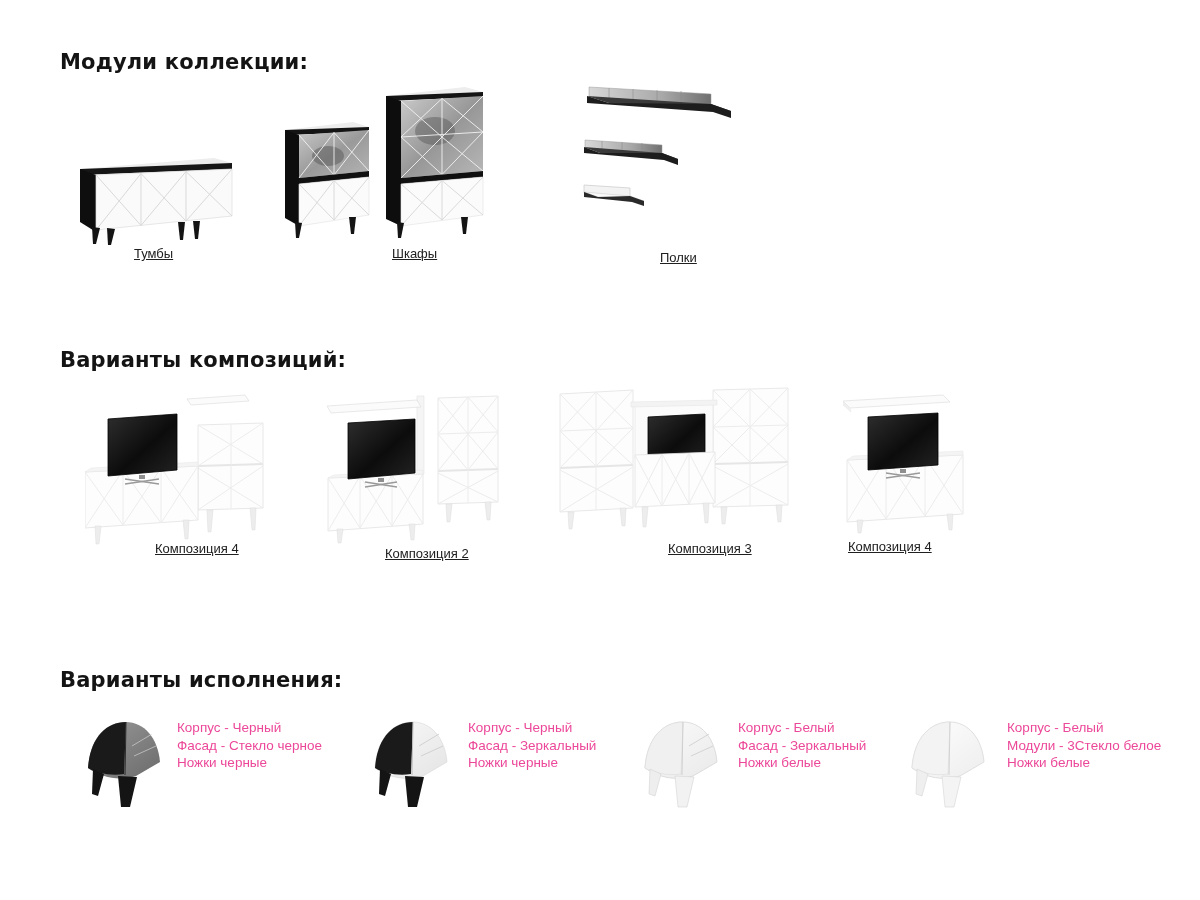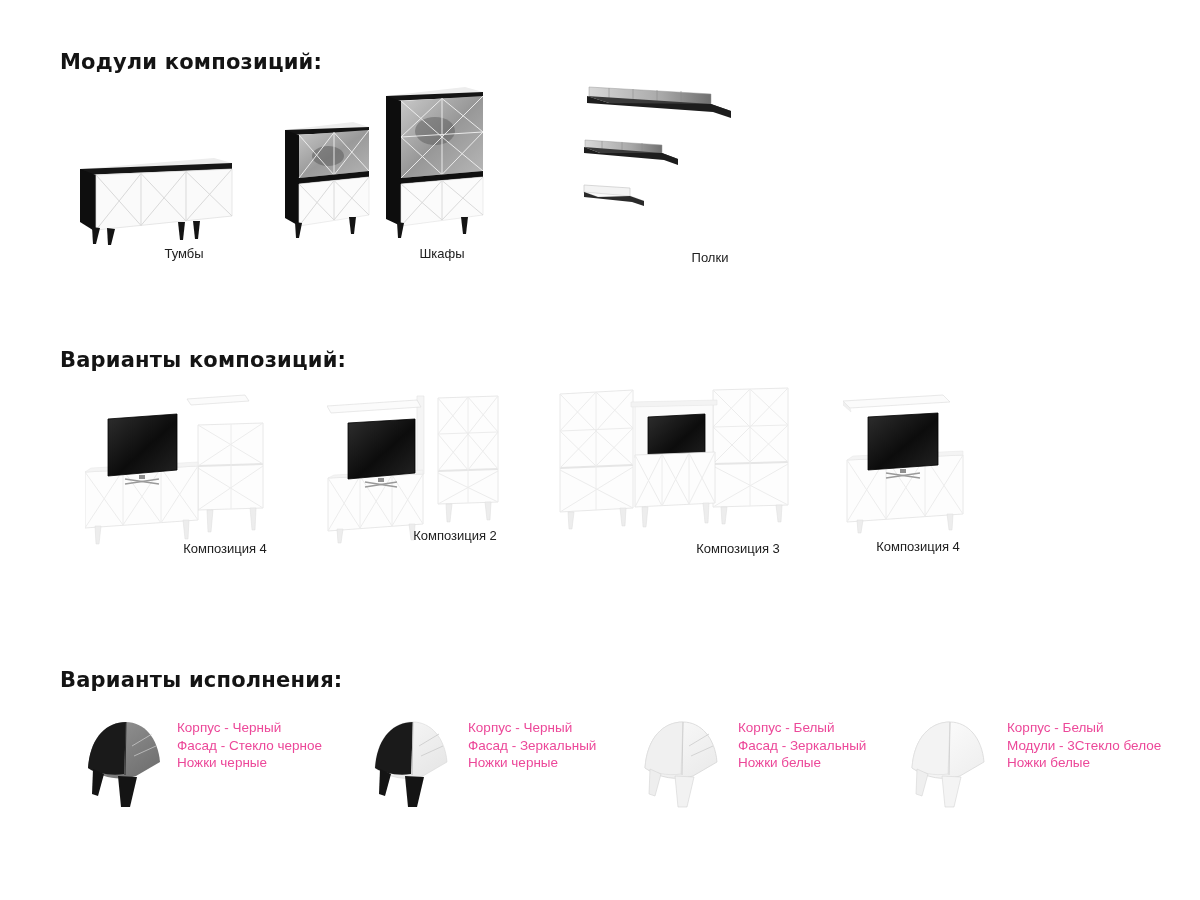--- a/index.html
+++ b/index.html
@@ -6,30 +6,30 @@
   body{
     width:1200px;height:900px;position:relative;background:#ffffff;
     font-family:"Liberation Sans",sans-serif;color:#1a1a1a;overflow:hidden;
   }
   .abs{position:absolute;}
   h2.sec-heading{
     margin:0;font-family:"DejaVu Sans",sans-serif;font-weight:700;
     font-size:21px;letter-spacing:0.2px;color:#141414;
   }
   .mod-label,.comp-label{
-    font-size:13px;color:#202020;text-align:center;
+    font-size:13px;color:#202020;text-align:left;text-decoration:underline;
   }
   .fin-text{font-size:13.5px;color:#ec4899;line-height:17.5px;white-space:nowrap;}
   .fin-text div{margin:0;}
   svg{display:block;}
 </style>
 </head>
 <body>
 
-<h2 class="sec-heading abs" style="left:60px;top:50px;">Модули композиций:</h2>
+<h2 class="sec-heading abs" style="left:60px;top:50px;">Модули коллекции:</h2>
 
 <svg class="abs" style="left:78px;top:156px;" width="156" height="92" viewBox="0 0 156 92">
   <polygon points="2,13 136,2 154,7 20,19" fill="#ededed"></polygon>
   <polygon points="2,13 154,7 154,13 2,19" fill="#161616"></polygon>
   <polygon points="2,13 2,66 18,76 18,19" fill="#0e0e0e"></polygon>
   <polygon points="18,19 154,13 154,60 18,74" fill="#fafafa" stroke="#dcdcdc" stroke-width="0.7"></polygon>
   <g stroke="#d9d9d9" stroke-width="1">
     <line x1="63" y1="17.5" x2="63" y2="69.5"></line>
     <line x1="108" y1="15.5" x2="108" y2="65"></line>
     <line x1="18" y1="19" x2="63" y2="69.5"></line>
@@ -372,21 +372,21 @@
   </g>
   <g>
     <polygon points="25,25 95,21 95,73 25,78" fill="url(#tv4)" stroke="#000" stroke-width="0.8"></polygon>
     <rect x="57" y="77" width="6" height="4" fill="#8f8f8f"></rect>
     <line x1="43" y1="86" x2="77" y2="81" stroke="#9a9a9a" stroke-width="1.5"></line>
     <line x1="43" y1="81" x2="77" y2="86" stroke="#9a9a9a" stroke-width="1.5"></line>
   </g>
 </svg>
 
 <div class="comp-label abs" style="left:155px;top:541px;width:140px;">Композиция 4</div>
-<div class="comp-label abs" style="left:385px;top:528px;width:140px;">Композиция 2</div>
+<div class="comp-label abs" style="left:385px;top:546px;width:140px;">Композиция 2</div>
 <div class="comp-label abs" style="left:668px;top:541px;width:140px;">Композиция 3</div>
 <div class="comp-label abs" style="left:848px;top:539px;width:140px;">Композиция 4</div>
 
 <h2 class="sec-heading abs" style="left:60px;top:668px;text-align:center;">Варианты исполнения:</h2>
 
 <svg class="abs" style="left:84px;top:716px;" width="80" height="92" viewBox="0 0 80 92">
   <defs>
     <linearGradient id="gl1" x1="0" y1="0" x2="1" y2="1">
       <stop offset="0" stop-color="#9a9a9a"></stop>
         <stop offset="1" stop-color="#6b6b6b"></stop>

